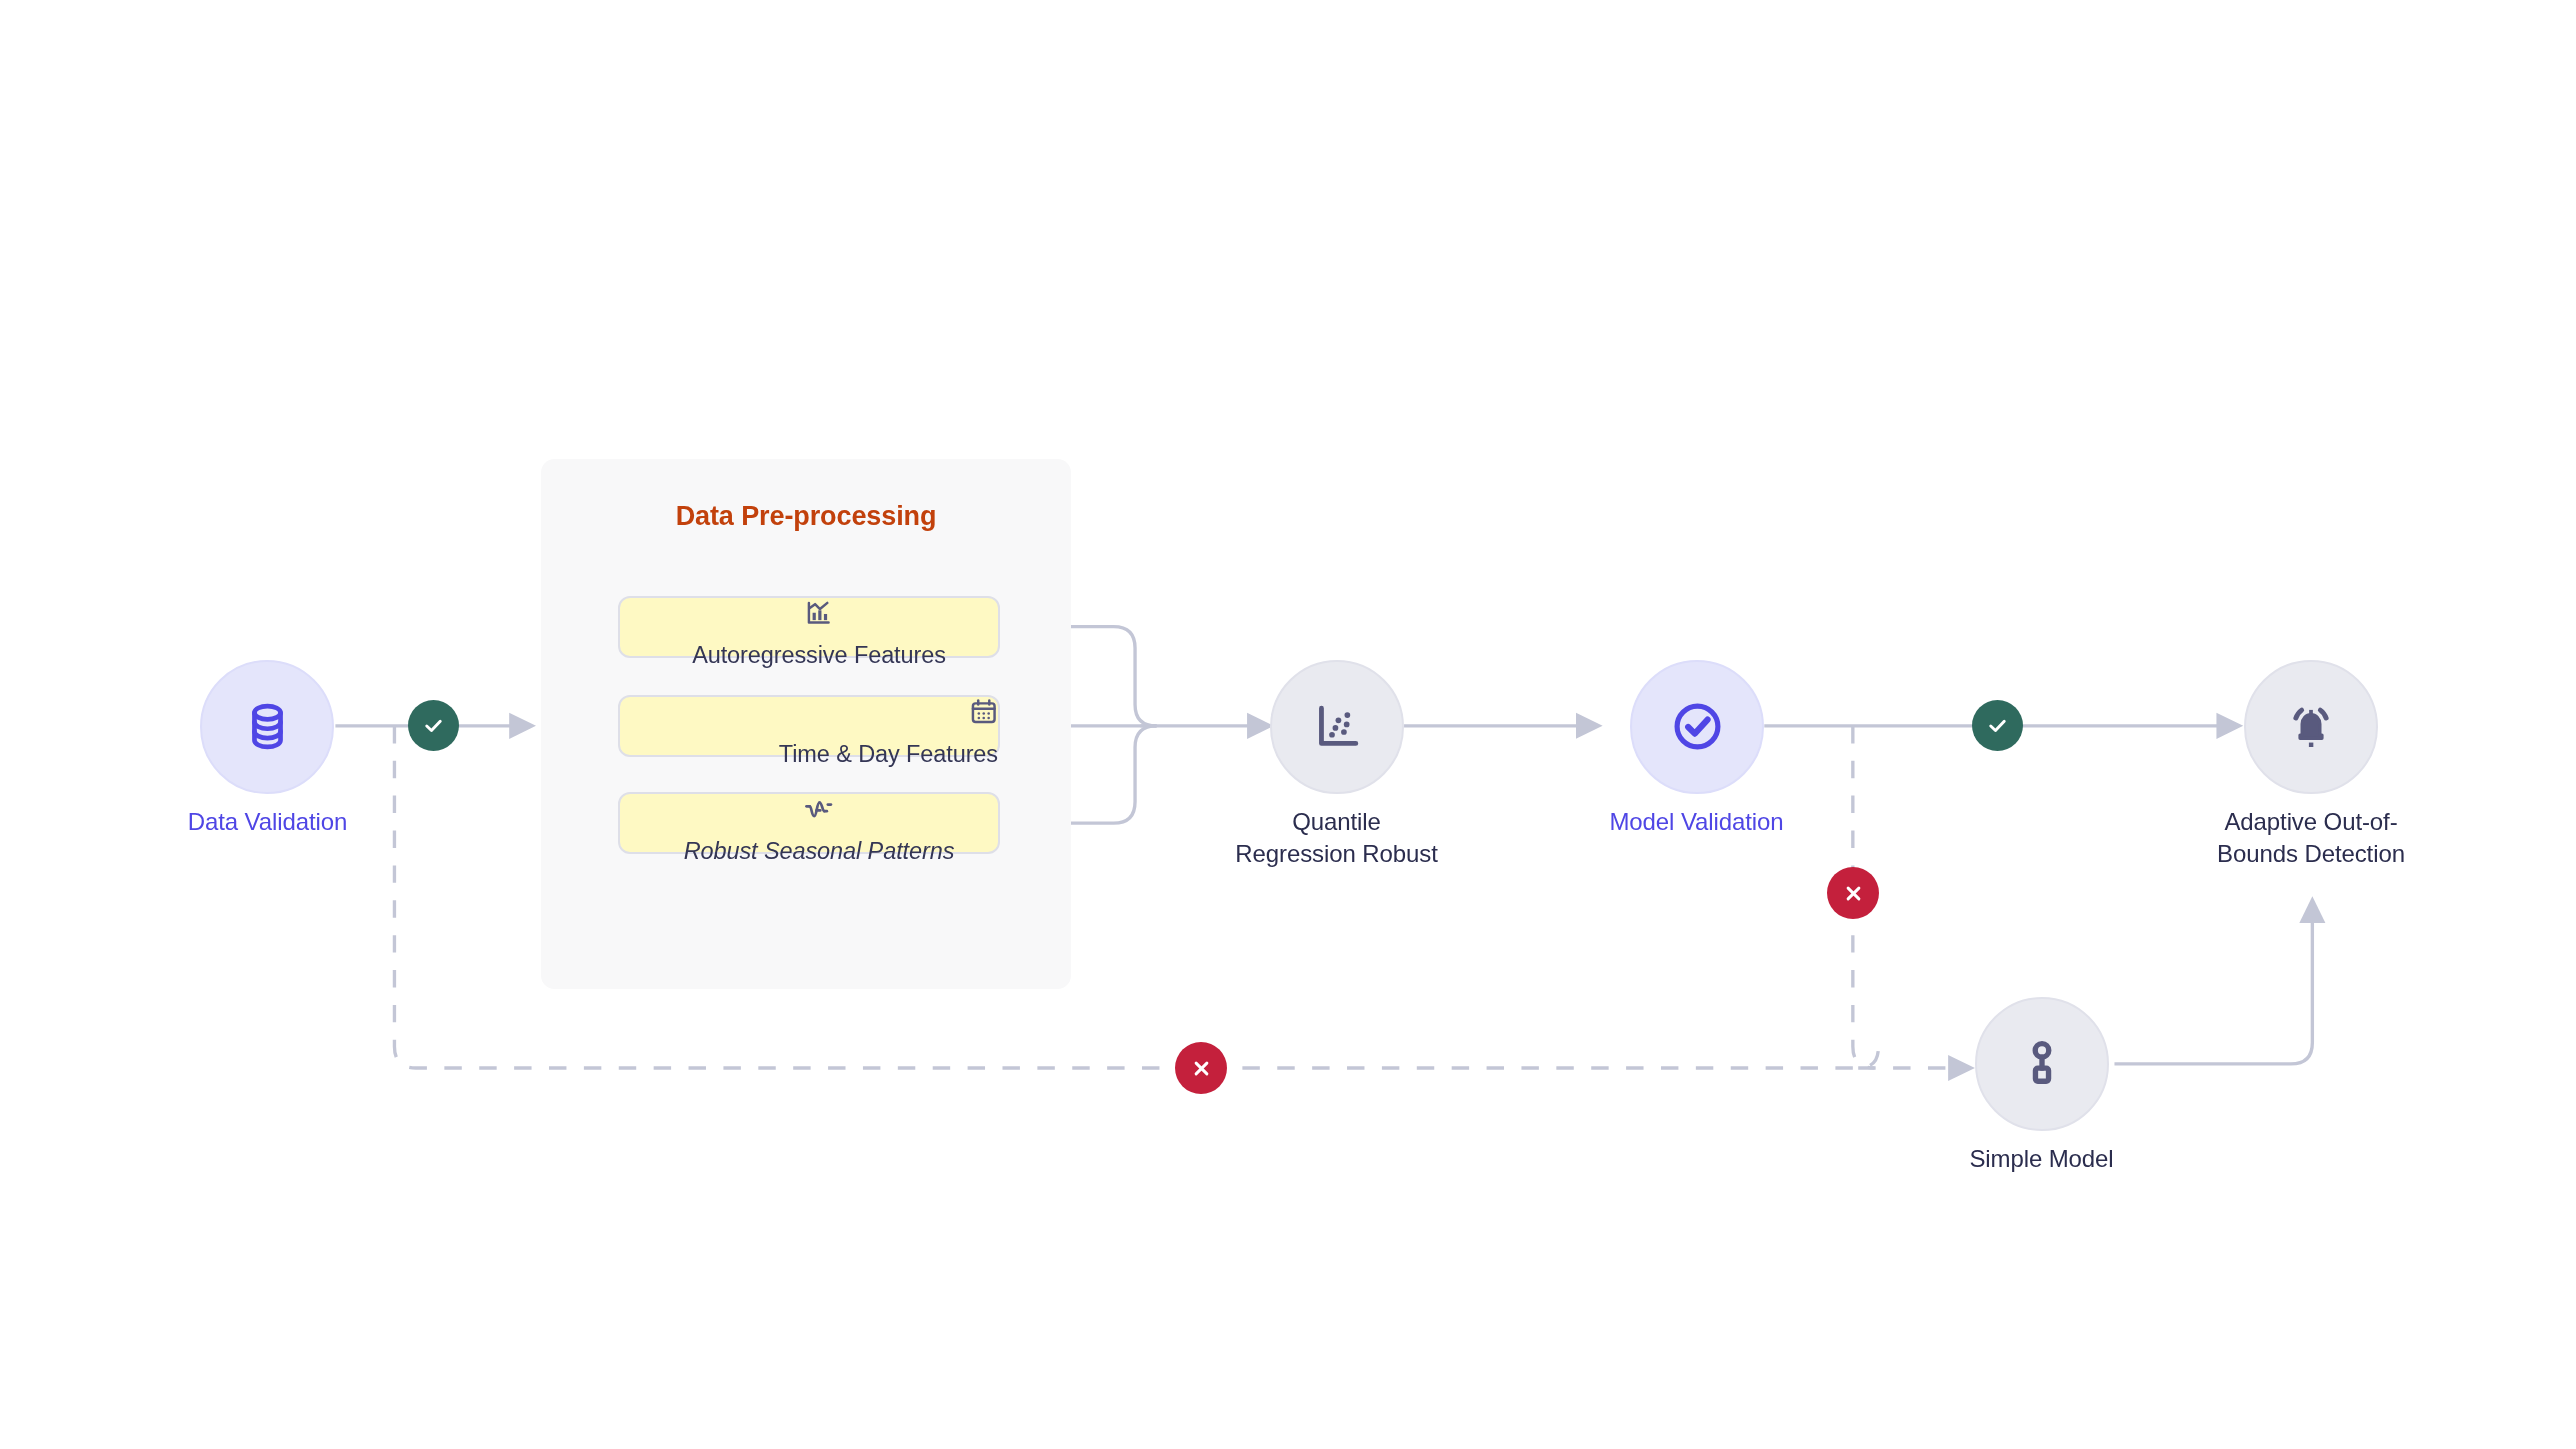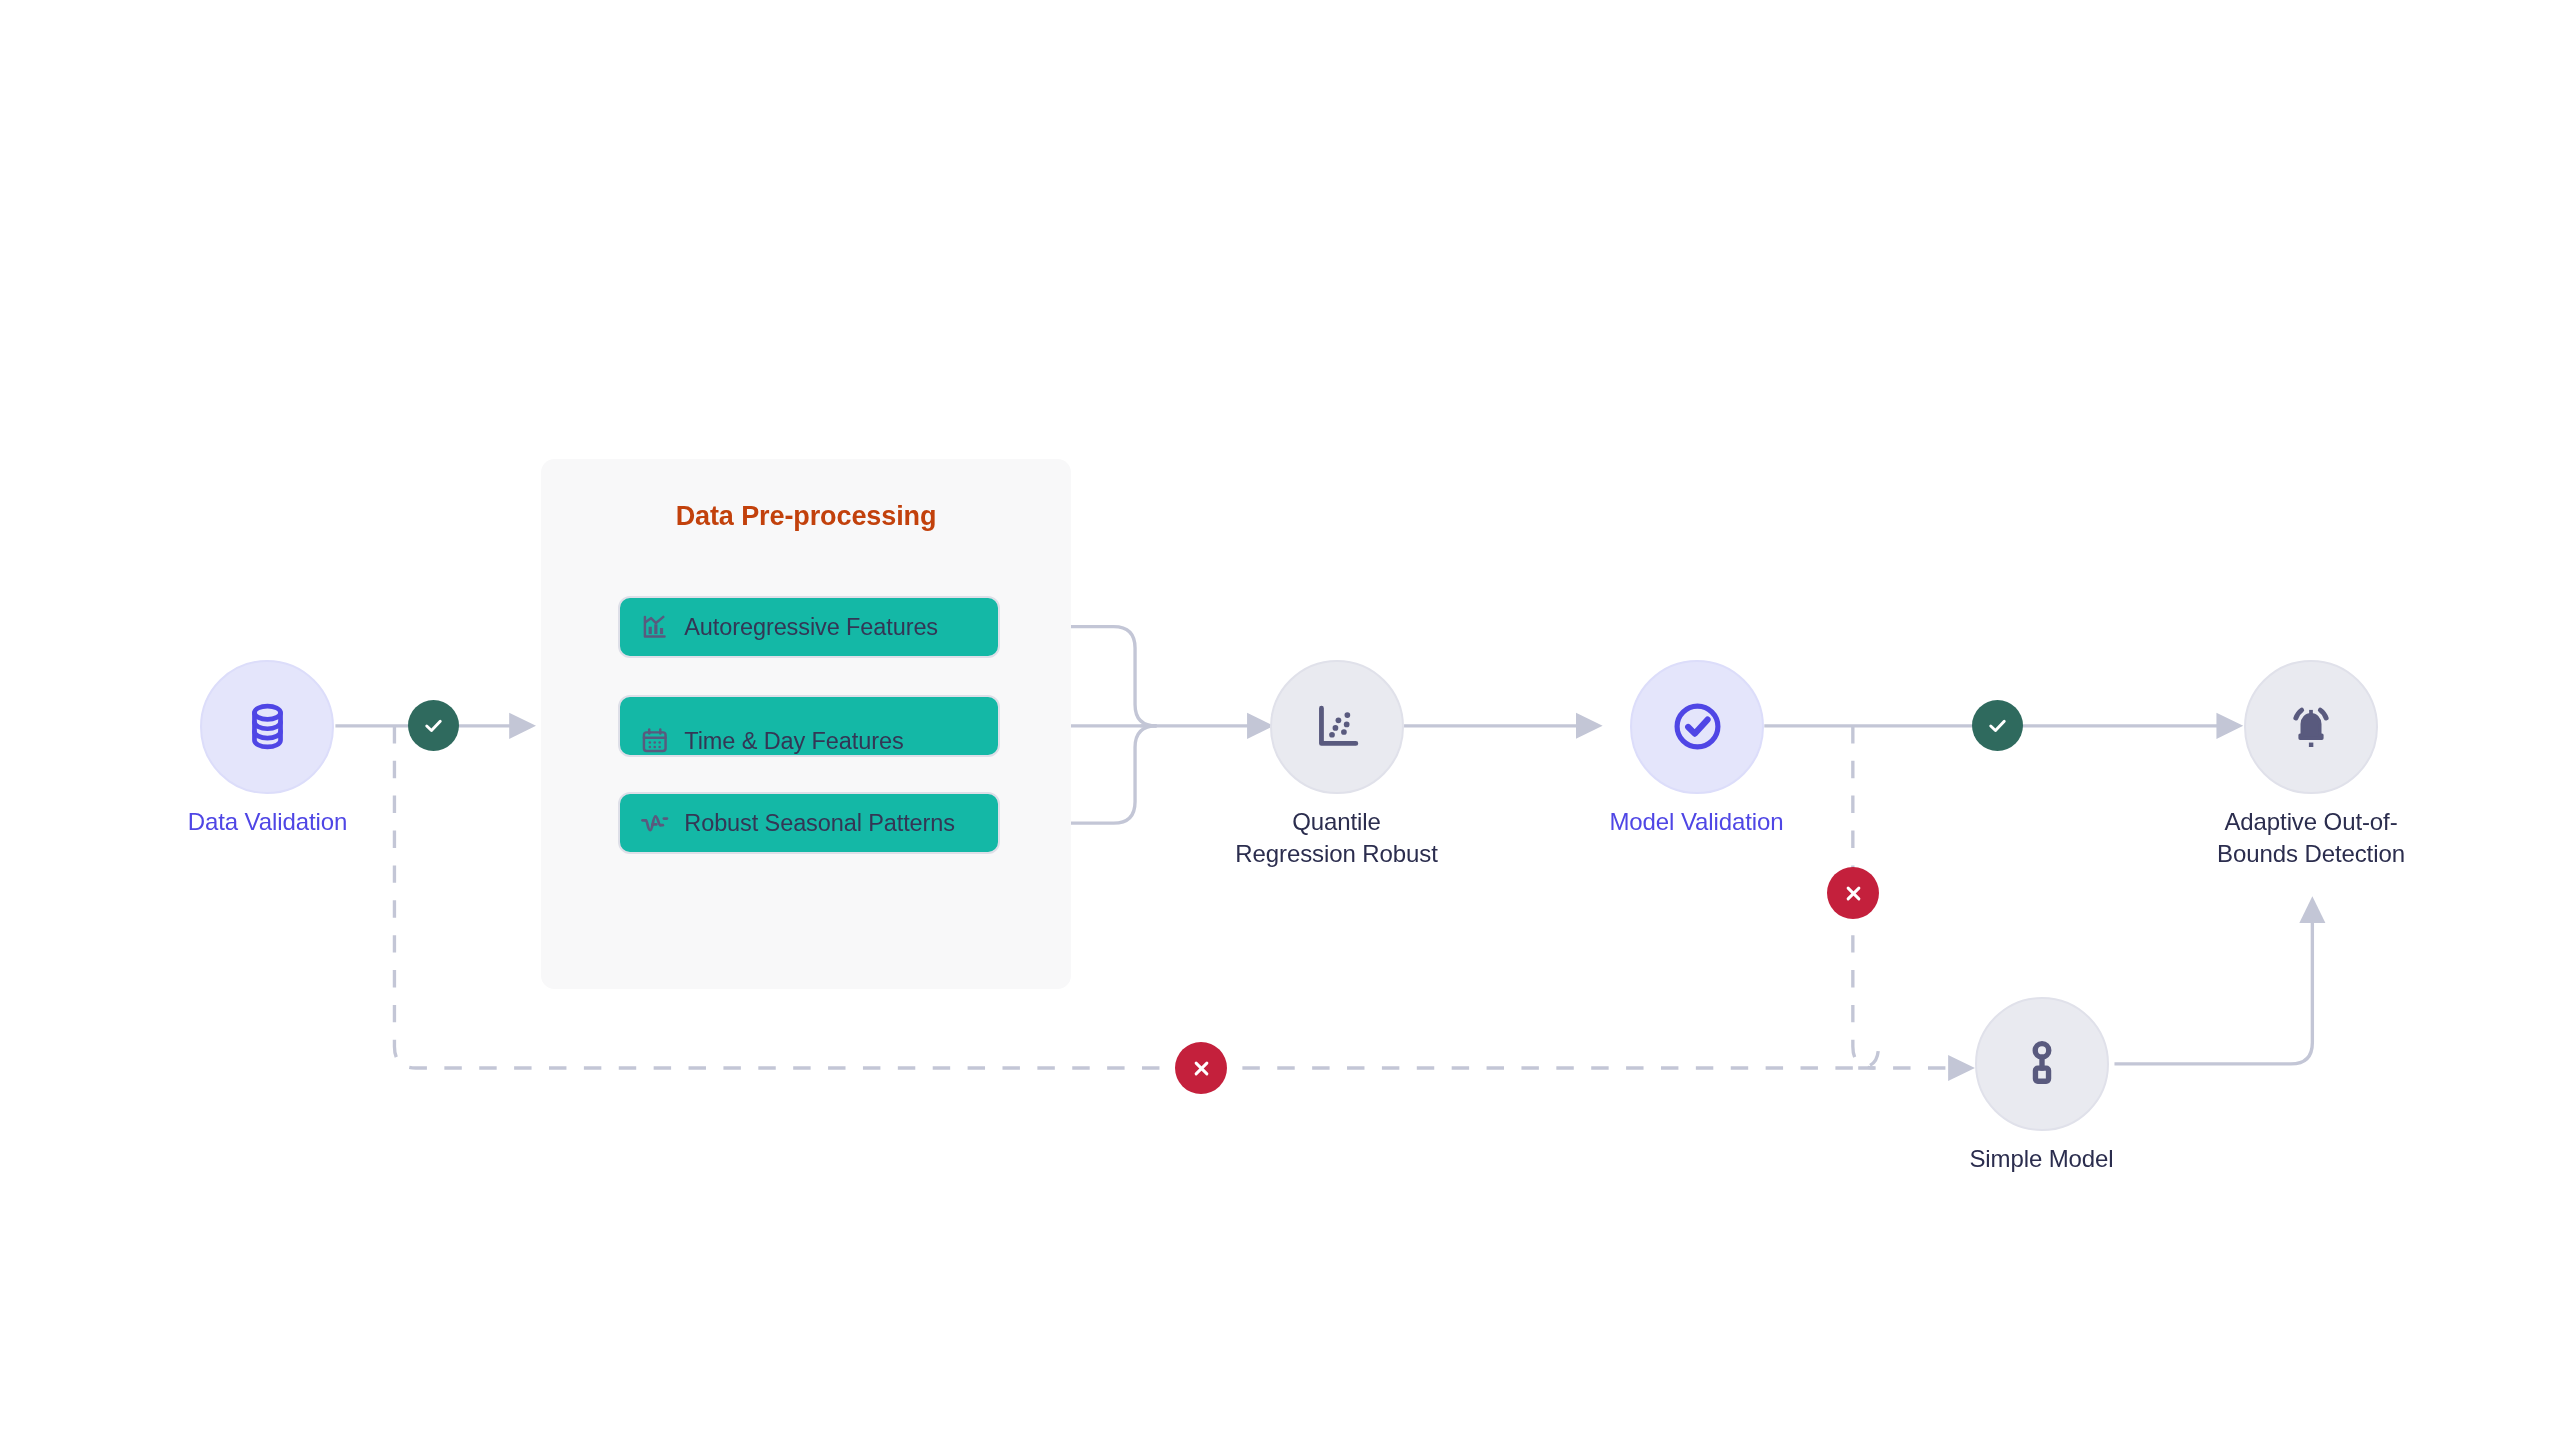--- a/index.html
+++ b/index.html
@@ -42,27 +42,28 @@
     font-size: 27px;
     font-weight: bold;
     color: #c2410c;
     letter-spacing: -0.1px;
   }
 
   
   .pill {
     position: absolute;
     box-sizing: border-box;
-    background: #14b8a6;
+    background: #fef9c3;
     border: 2px solid #dedfe8;
     border-radius: 12px;
     display: flex;
     align-items: center;
     padding-left: 20px;
     gap: 14.8px;
+    flex-direction: column;
   }
   .pill-label {
     font-size: 23.5px;
     color: #343655;
     white-space: nowrap;
     letter-spacing: -0.1px;
   }
   .pill-icon {
     width: 29.5px;
     height: 29.5px;
@@ -175,21 +176,21 @@
         <circle cx="12" cy="13.4" r="1.05" fill="#595a7e" stroke="none"></circle>
         <circle cx="16" cy="13.4" r="1.05" fill="#595a7e" stroke="none"></circle>
         <circle cx="8" cy="17.1" r="1.05" fill="#595a7e" stroke="none"></circle>
         <circle cx="12" cy="17.1" r="1.05" fill="#595a7e" stroke="none"></circle>
         <circle cx="16" cy="17.1" r="1.05" fill="#595a7e" stroke="none"></circle>
       </svg>
     </span>
     <span class="pill-label">Time &amp; Day Features</span>
   </div>
 
-  <div class="pill" style="left:618px; top:792px; width:382px; height:62px;">
+  <div class="pill" style="left:618px; top:792px; width:382px; height:62px;font-style:italic;">
     <span class="pill-icon">
       <svg viewBox="0 0 24 24" width="29.5" height="29.5" fill="none" stroke="#595a7e" stroke-width="2.2" stroke-linecap="round" stroke-linejoin="round">
         <path d="M2 10 L4.6 10"></path>
         <path d="M4.6 10 C 6.2 10, 6.2 18, 8.3 18 C 10.4 18, 10.4 7, 12.6 7"></path>
         <path d="M12.6 7 C 14.8 7, 14.8 14, 16.6 14"></path>
         <path d="M16.6 14 L18.6 14"></path>
         <path d="M10.2 13.4 L13.2 13.4"></path>
         <path d="M19.4 8.6 L21.9 8.6"></path>
       </svg>
     </span>

